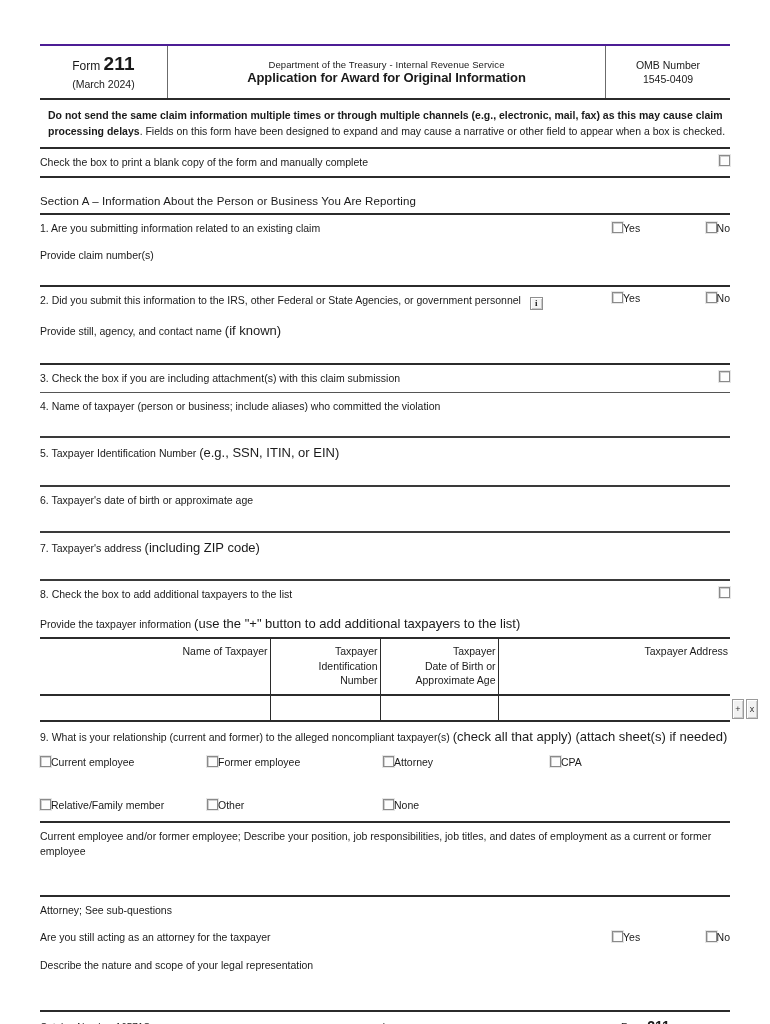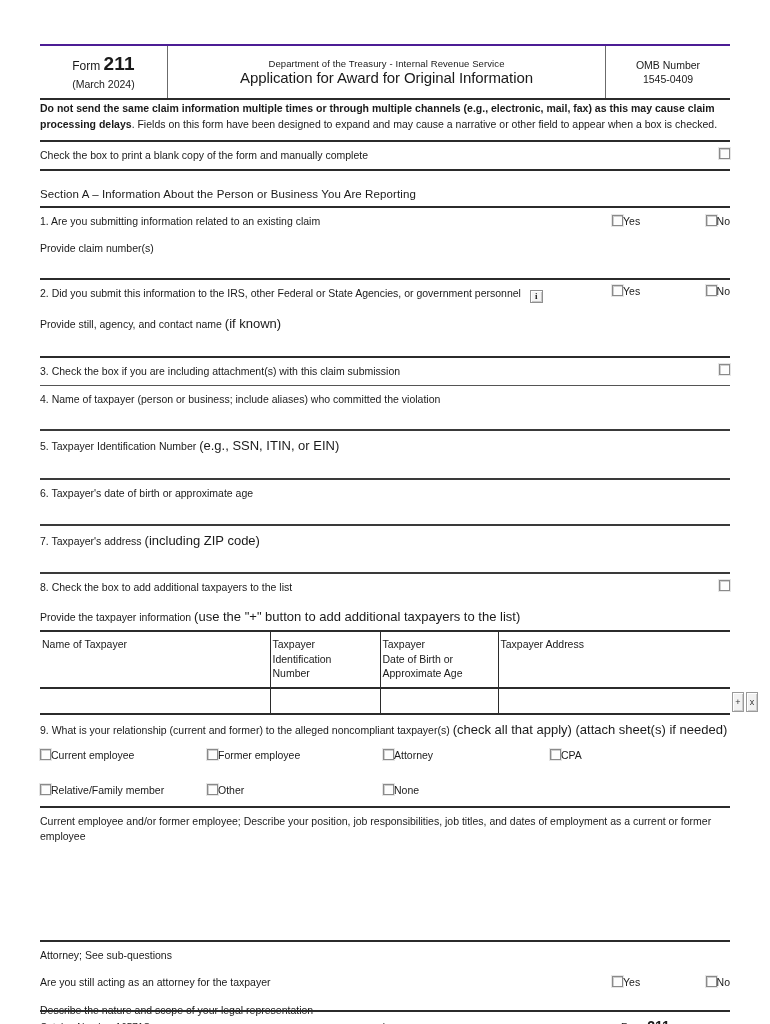--- a/index.html
+++ b/index.html
@@ -70,41 +70,42 @@
     flex-direction: column;
     align-items: center;
     justify-content: center;
     text-align: center;
   }
   .hdr-dept {
     font-size: 9.5px;
     letter-spacing: .1px;
   }
   .hdr-title {
-    font-size: 15px;
-    font-weight: normal;
+    font-size: 13px;
+    font-weight: bold;
     margin-top: 0;
     letter-spacing: -.1px;
   }
   .hdr-right {
     width: 124px;
     display: flex;
     flex-direction: column;
     align-items: center;
     justify-content: center;
     text-align: center;
     font-size: 10.5px;
     line-height: 1.35;
   }
 
   
   .p-note {
     font-size: 10.5px;
     line-height: 1.5;
-    padding: 1px 0 7px 0;
+    padding: 8px 0 7px 0;
+    margin-left: 8px;
   }
   .p-note b { font-weight: bold; }
 
   .row {
     position: relative;
     font-size: 10.5px;
     line-height: 1.45;
     padding: 6px 0 6px 0;
     min-height: 14px;
   }
@@ -167,35 +168,35 @@
     font-weight: bold;
     line-height: 11px;
     vertical-align: -2px;
     font-family: "Liberation Serif", serif;
   }
 
   
   .cb-grid {
     display: grid;
     grid-template-columns: 167px 176px 167px auto;
-    row-gap: 17px;
+    row-gap: 25px;
     padding: 5px 0 8px 0;
   }
 
   
   .tbl-wrap { position: relative; padding-top: 2px; }
   table.tp {
     width: 100%;
     border-collapse: collapse;
     table-layout: fixed;
     font-size: 10.5px;
   }
   table.tp th {
     font-weight: normal;
-    text-align: left;
+    text-align: right;
     vertical-align: top;
     padding: 5px 2px 7px 2px;
     border-right: 1px solid #2b2b2b;
     line-height: 1.35;
   }
   table.tp th:last-child { border-right: none; }
   table.tp td {
     height: 22px;
     border-right: 1px solid #2b2b2b;
     border-top: 2px solid #2b2b2b;
@@ -406,21 +407,21 @@
     <span class="cb-pair"><span class="cb"></span><span class="cb-lbl">Attorney</span></span>
     <span class="cb-pair"><span class="cb"></span><span class="cb-lbl">CPA</span></span>
     <span class="cb-pair"><span class="cb"></span><span class="cb-lbl">Relative/Family member</span></span>
     <span class="cb-pair"><span class="cb"></span><span class="cb-lbl">Other</span></span>
     <span class="cb-pair"><span class="cb"></span><span class="cb-lbl">None</span></span>
     <span></span>
   </div>
 
   <div class="rule"></div>
 
-  <div class="row" style="padding-bottom:96px;">
+  <div class="row" style="padding-bottom:36px;">
     <span>Current employee and/or former employee; Describe your position, job responsibilities, job titles, and dates of employment as a current or former employee</span>
   </div>
 
   <div class="rule"></div>
 
   <div class="row">
     <span>Attorney; See sub-questions</span>
   </div>
 
   <div class="row">

